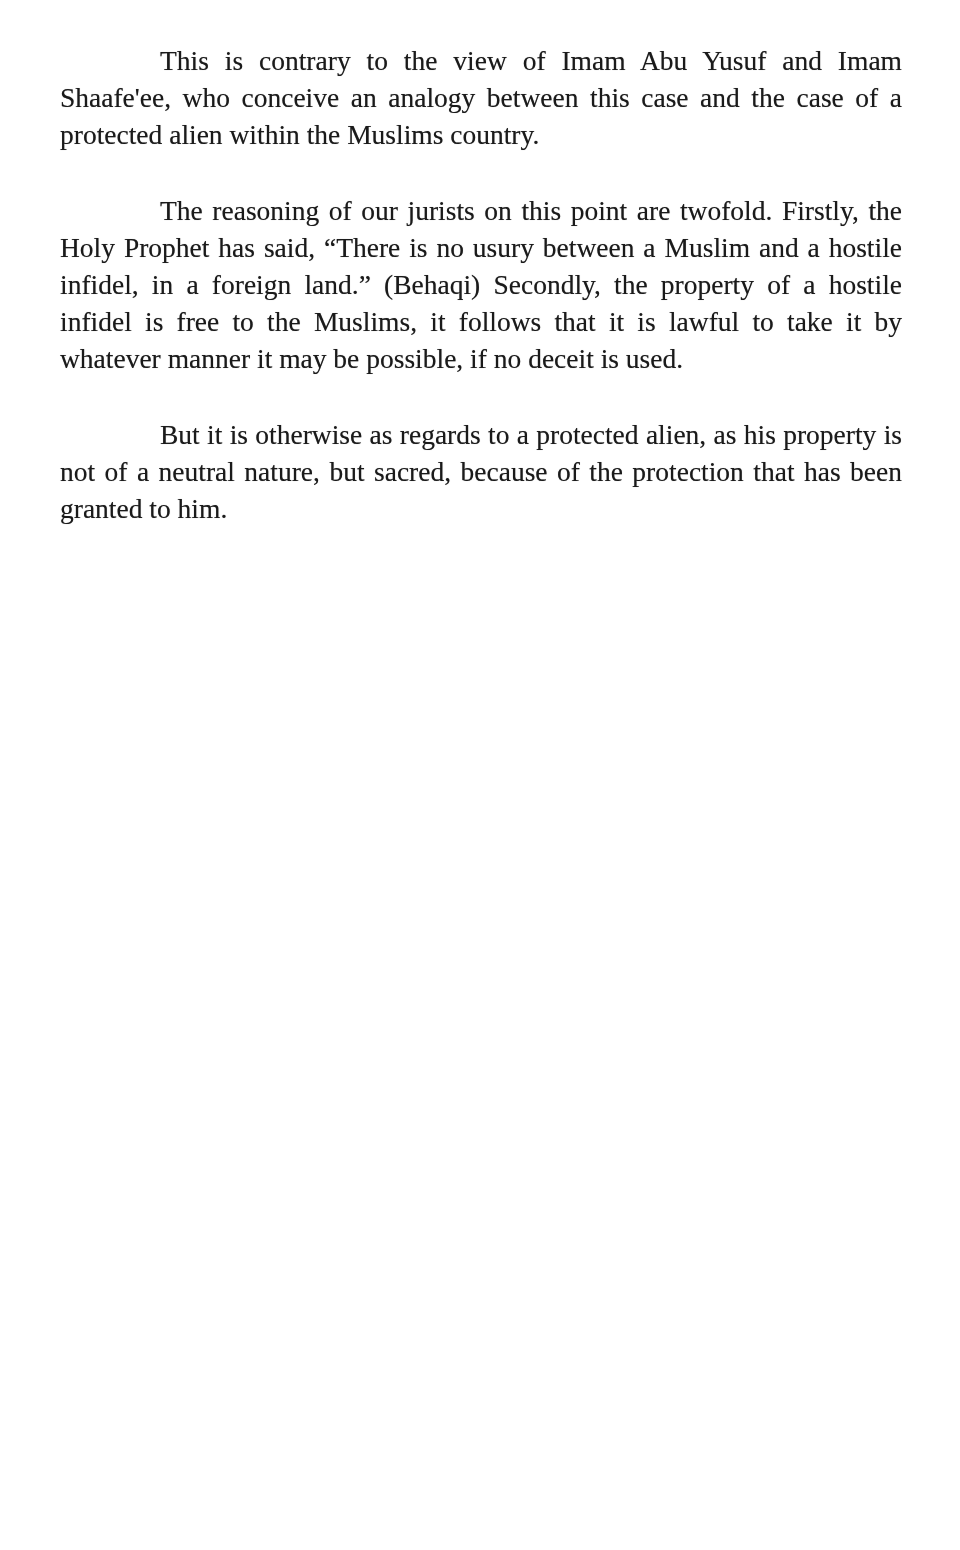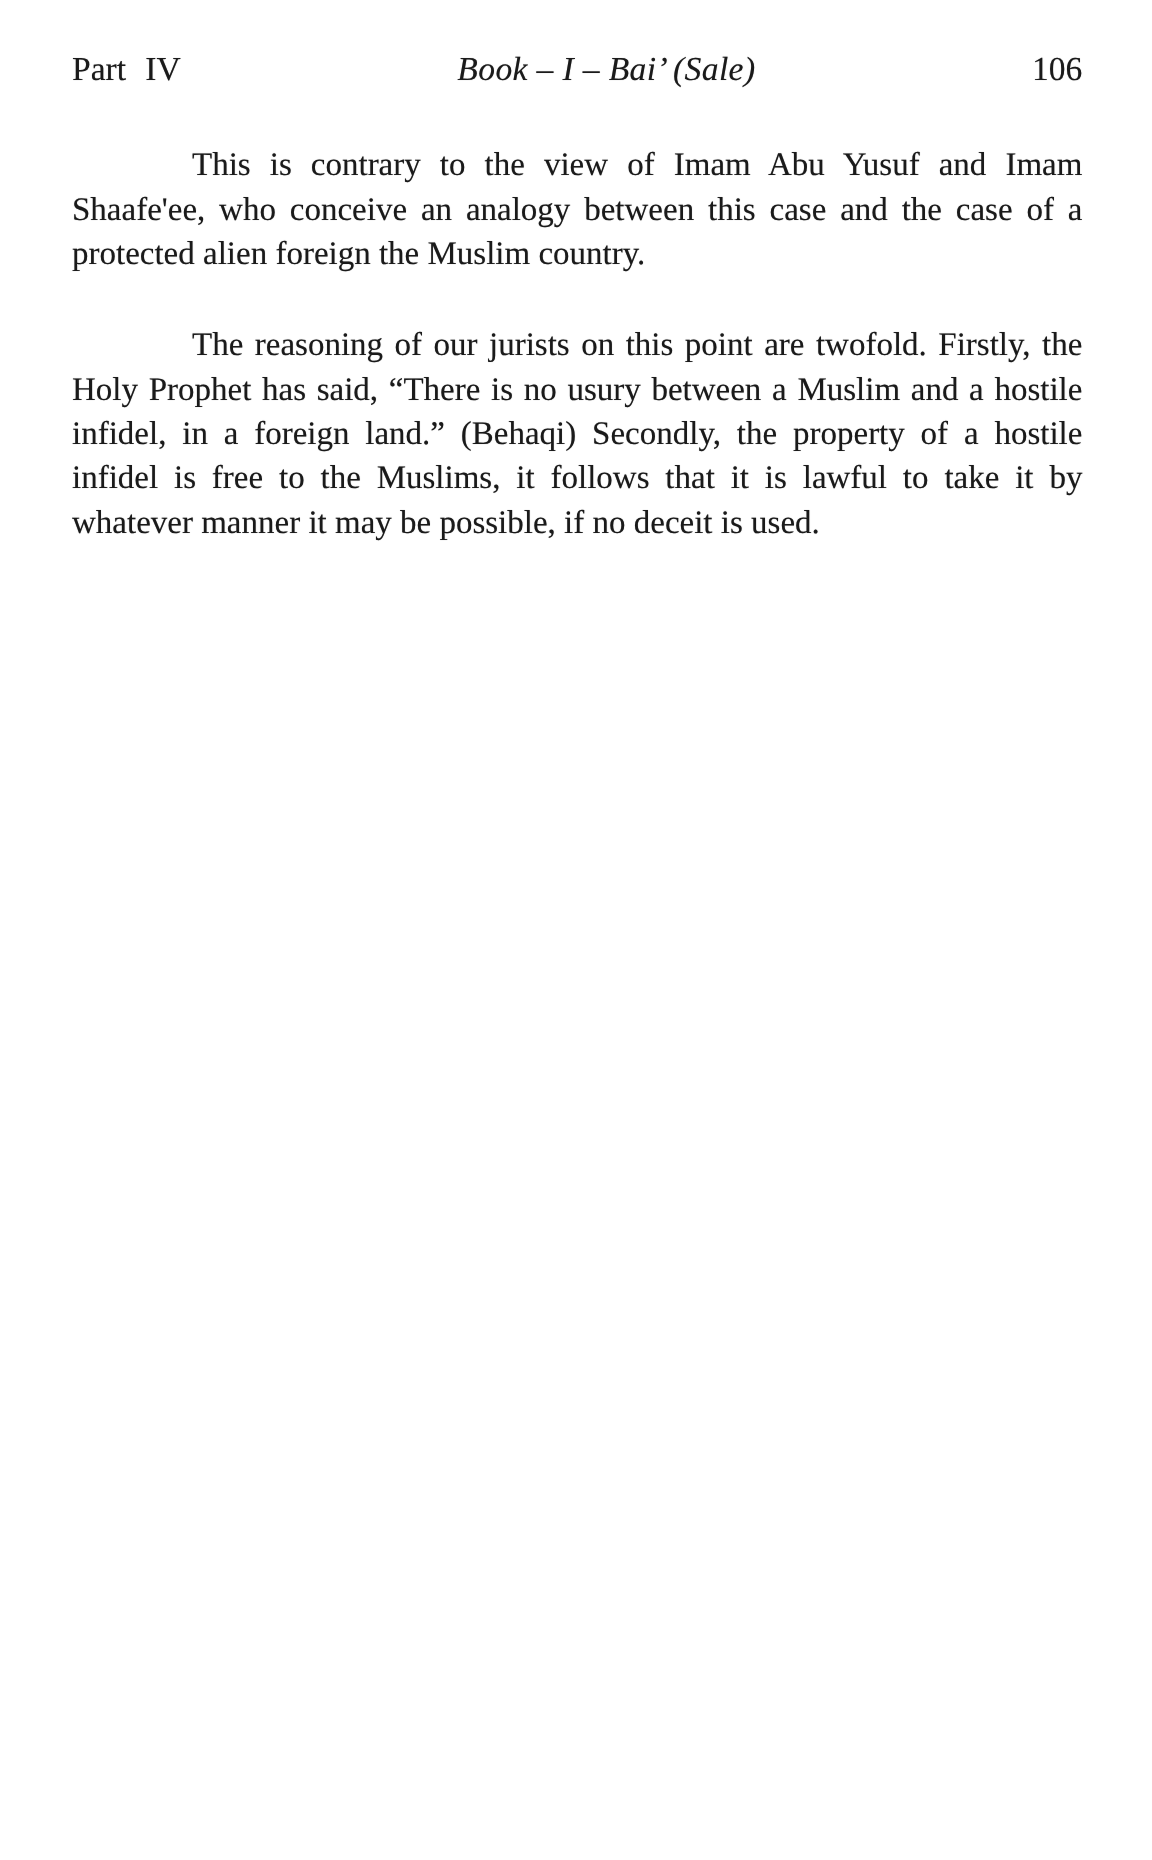--- a/index.html
+++ b/index.html
@@ -60,25 +60,21 @@
     text-align: justify;
     margin: 0 0 39px 0;
     text-shadow: 0 0 0.7px rgba(0,0,0,0.5);
   }
 </style>
 </head>
 <body>
 
 <div class="page">
 
-  <div class="page-header">
-    <span class="part-label">Part IV</span>
-    <span class="book-title">Book – I – Bai’ (Sale)</span>
-    <span class="page-number">106</span>
-  </div>
 
-  <p class="body-para indent">This is contrary to the view of Imam Abu Yusuf and Imam Shaafe'ee, who conceive an analogy between this case and the case of a protected alien foreign the Muslim country.</p>
+  <p class="body-para indent">This is contrary to the view of Imam Abu Yusuf and Imam Shaafe'ee, who conceive an analogy between this case and the case of a protected alien within the Muslims country.</p>
 
   <p class="body-para indent">The reasoning of our jurists on this point are twofold. Firstly, the Holy Prophet has said, “There is no usury between a Muslim and a hostile infidel, in a foreign land.” (Behaqi) Secondly, the property of a hostile infidel is free to the Muslims, it follows that it is lawful to take it by whatever manner it may be possible, if no deceit is used.</p>
 
 
+  <p class="body-para indent">But it is otherwise as regards to a protected alien, as his property is not of a neutral nature, but sacred, because of the protection that has been granted to him.</p>
 
 </div>
 
 </body></html>

